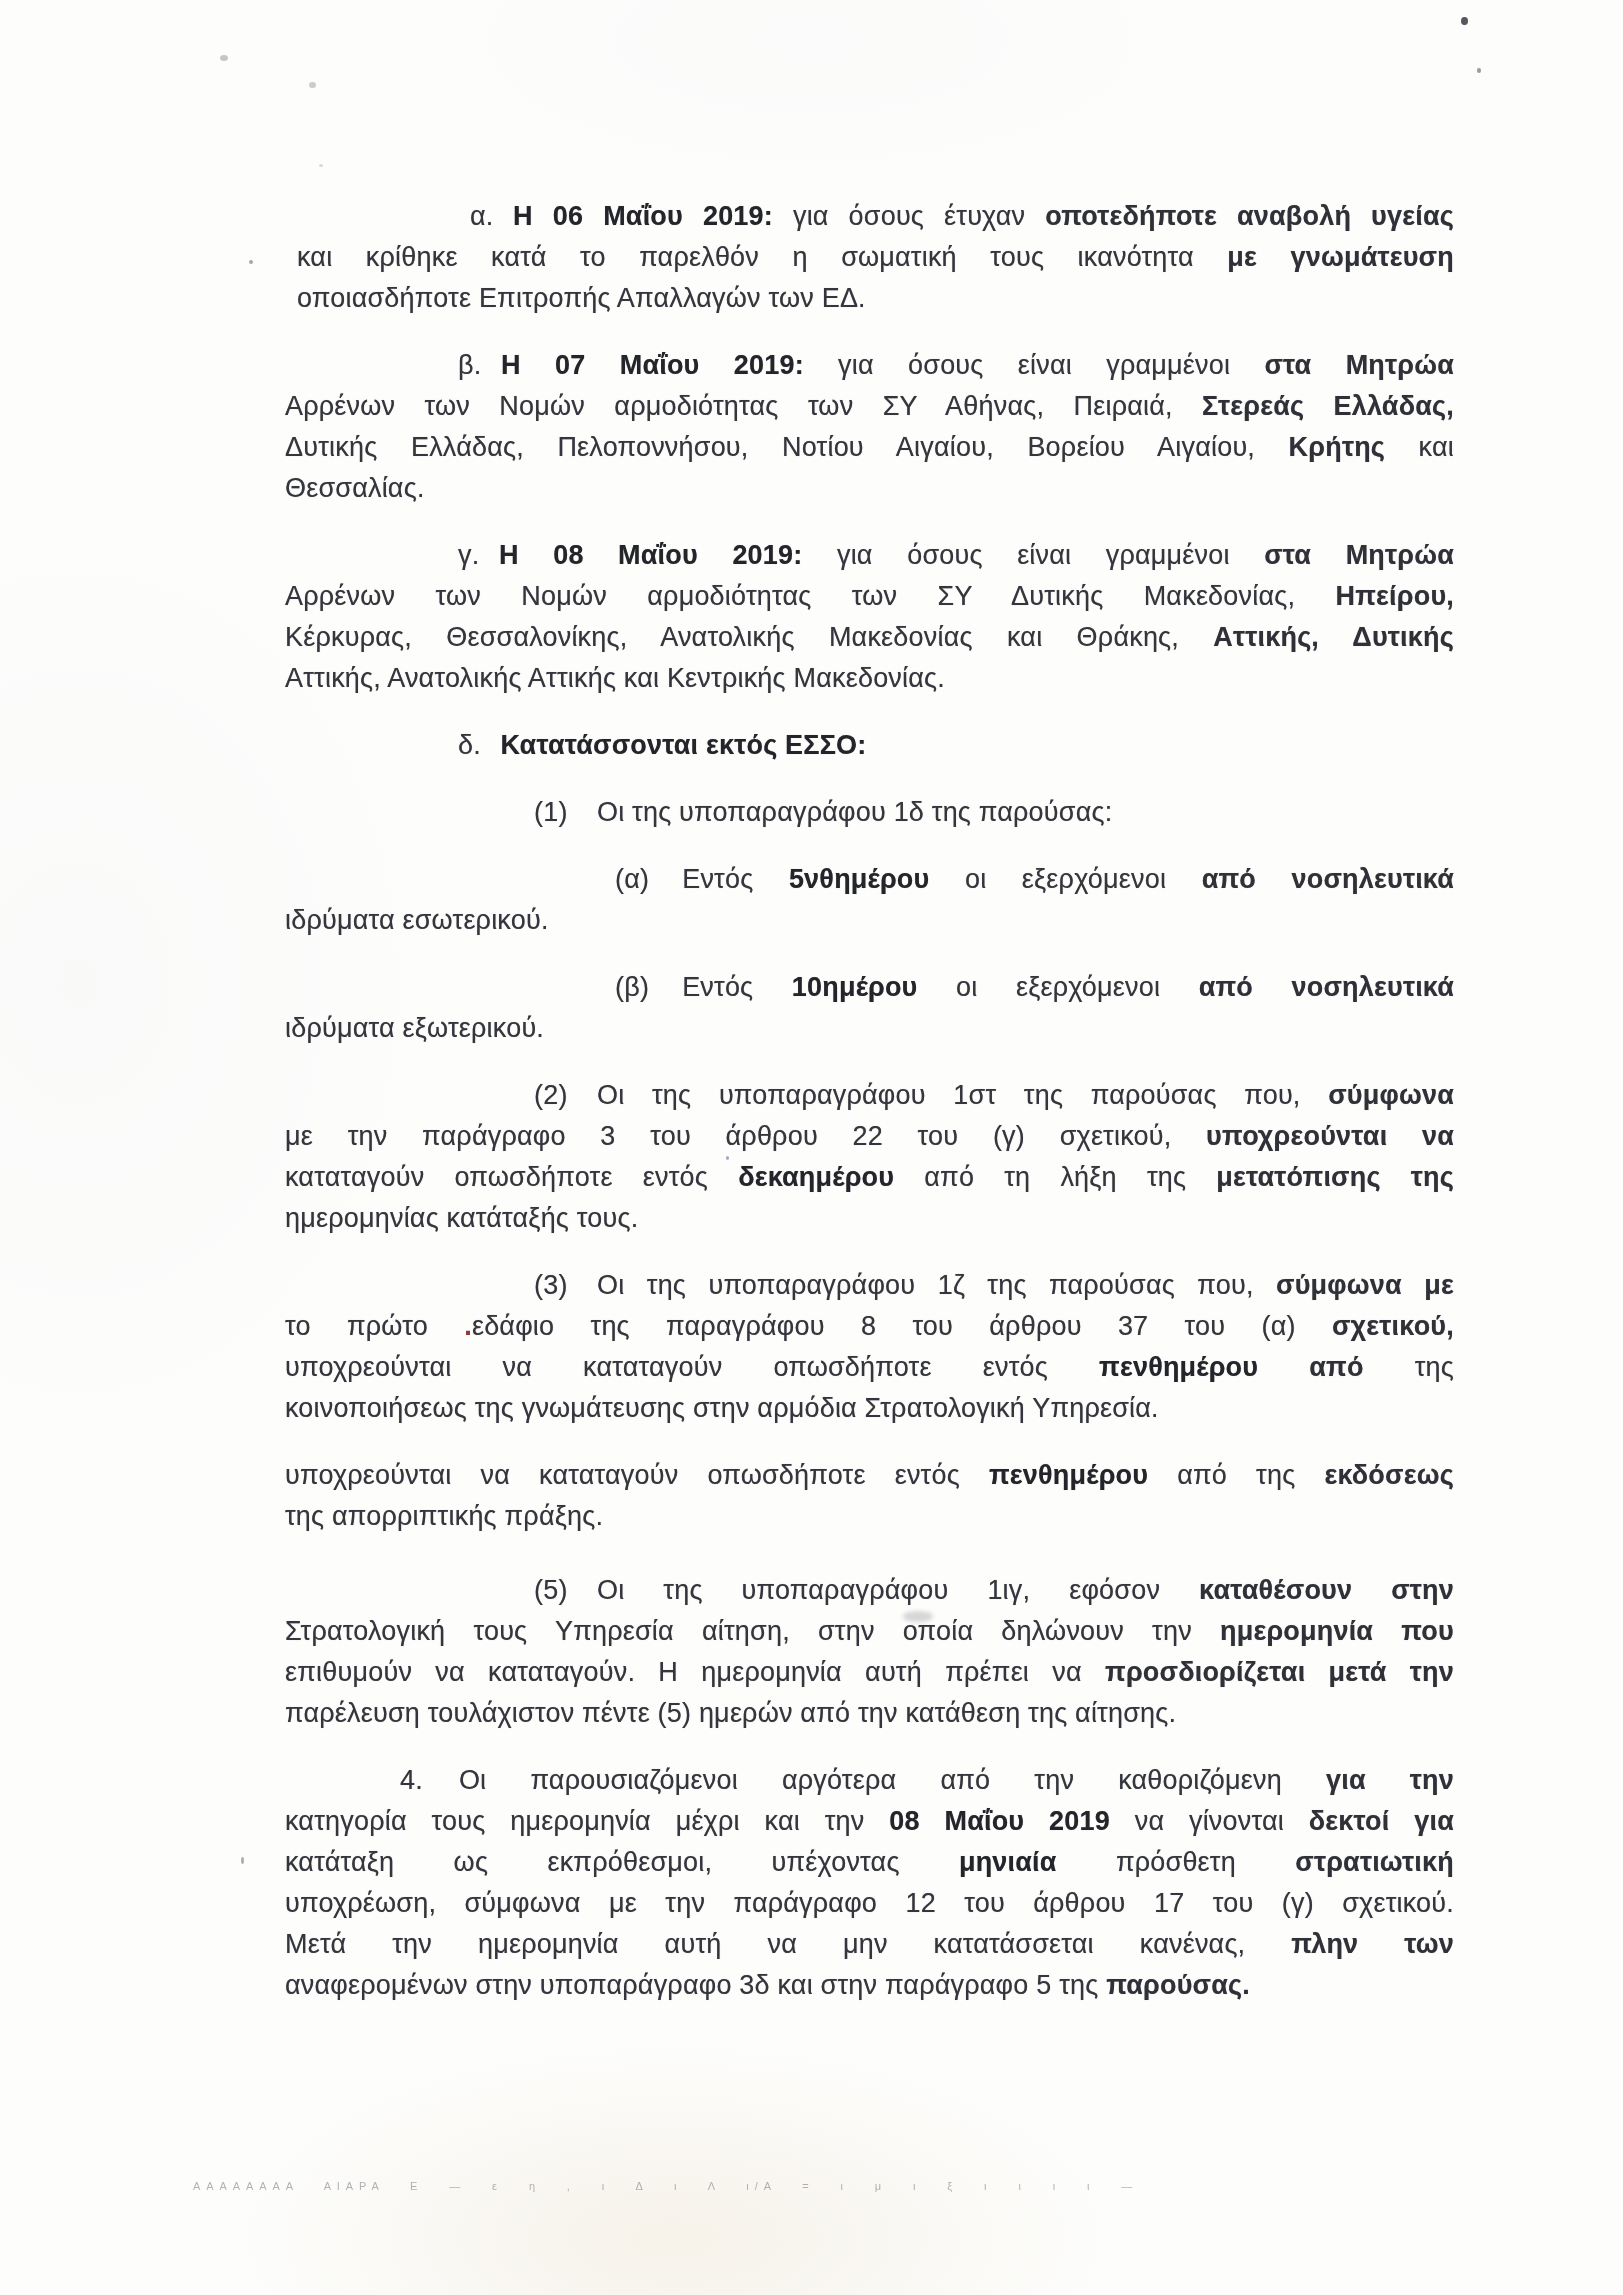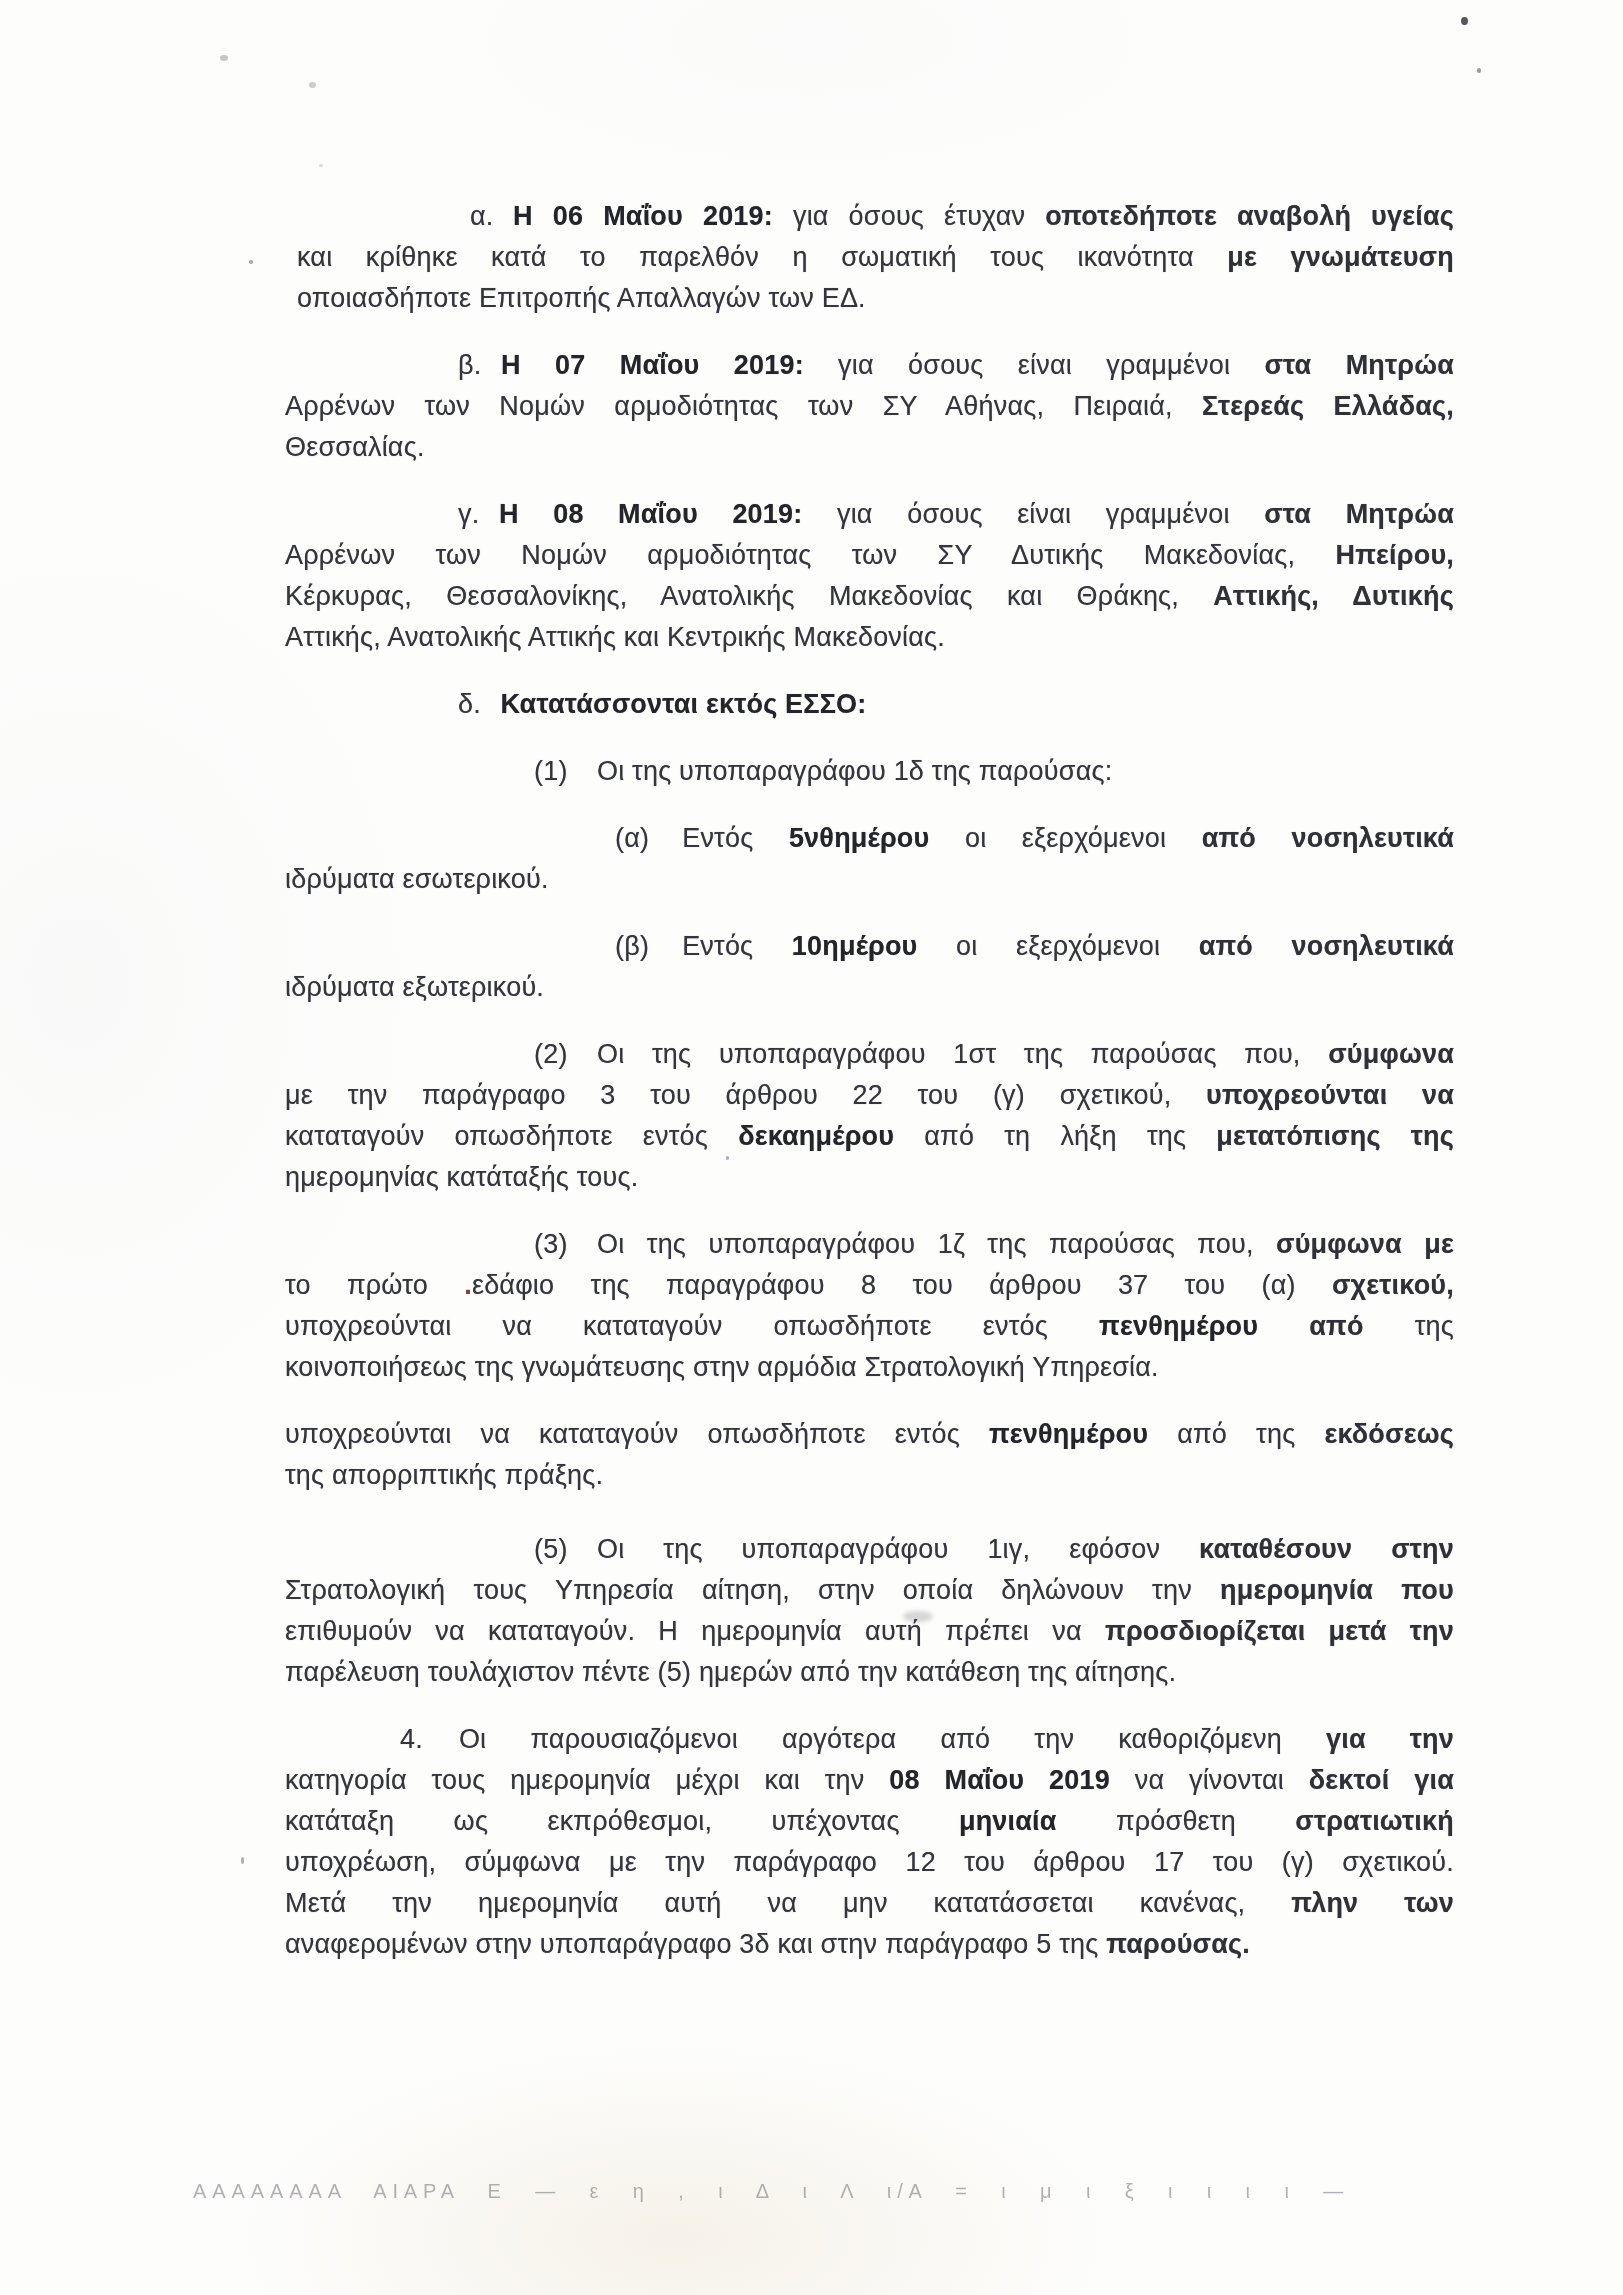--- a/index.html
+++ b/index.html
@@ -27,38 +27,39 @@
   .para:first-child{margin-top:0;margin-left:12px;}
   .line{text-align:justify;text-align-last:justify;}
   .line.last{text-align:left;text-align-last:left;}
   .w0{font-weight:400;}
   .w1{font-weight:700;color:#24252b;}
   .w2{font-weight:700;color:#303138;}
   .red-dot{color:#8e3a35;font-weight:700;}
   .artifact{position:absolute;background:#3a3b43;border-radius:50%;}
   .footer-noise{
     position:absolute;left:193px;top:2180px;width:1021px;
-    font-size:20px;letter-spacing:5.9px;word-spacing:17px;
+    font-size:11px;letter-spacing:5.9px;word-spacing:17px;
     color:#4a4b55;opacity:0.42;filter:blur(0.4px);
     white-space:nowrap;
   }
 </style>
 </head>
 <body>
 
 <div class="page">
   <div class="textcol" id="textcol">
       <div class="para">
         <div class="line" style="padding-left: 173px;"><span class="w0" style="margin-right: 19.6px;">α.</span><span class="w1">Η 06 Μαΐου 2019:</span><span class="w0"> για όσους έτυχαν </span><span class="w2">οποτεδήποτε αναβολή υγείας</span></div>
         <div class="line"><span class="w0">και κρίθηκε κατά το παρελθόν η σωματική τους ικανότητα </span><span class="w2">με γνωμάτευση</span></div>
         <div class="line last"><span class="w0">οποιασδήποτε Επιτροπής Απαλλαγών των ΕΔ.</span></div>
       </div>
       <div class="para">
         <div class="line" style="padding-left: 173px;"><span class="w0" style="margin-right: 19.6px;">β.</span><span class="w1">Η 07 Μαΐου 2019:</span><span class="w0"> για όσους είναι γραμμένοι </span><span class="w2">στα Μητρώα</span></div>
         <div class="line"><span class="w0">Αρρένων των Νομών αρμοδιότητας των ΣΥ Αθήνας, Πειραιά, </span><span class="w2">Στερεάς Ελλάδας,</span></div>
+        <div class="line"><span class="w0">Δυτικής Ελλάδας, Πελοποννήσου, Νοτίου Αιγαίου, Βορείου Αιγαίου, </span><span class="w2">Κρήτης</span><span class="w0"> και</span></div>
         <div class="line last"><span class="w0">Θεσσαλίας.</span></div>
       </div>
       <div class="para">
         <div class="line" style="padding-left: 173px;"><span class="w0" style="margin-right: 19.6px;">γ.</span><span class="w1">Η 08 Μαΐου 2019:</span><span class="w0"> για όσους είναι γραμμένοι </span><span class="w2">στα Μητρώα</span></div>
         <div class="line"><span class="w0">Αρρένων των Νομών αρμοδιότητας των ΣΥ Δυτικής Μακεδονίας, </span><span class="w2">Ηπείρου,</span></div>
         <div class="line"><span class="w0">Κέρκυρας, Θεσσαλονίκης, Ανατολικής Μακεδονίας και Θράκης, </span><span class="w2">Αττικής, Δυτικής</span></div>
         <div class="line last"><span class="w0">Αττικής, Ανατολικής Αττικής και Κεντρικής Μακεδονίας.</span></div>
       </div>
       <div class="para">
         <div class="line last" style="padding-left: 173px;"><span class="w0" style="margin-right: 19.6px;">δ.</span><span class="w1">Κατατάσσονται εκτός ΕΣΣΟ:</span></div>

